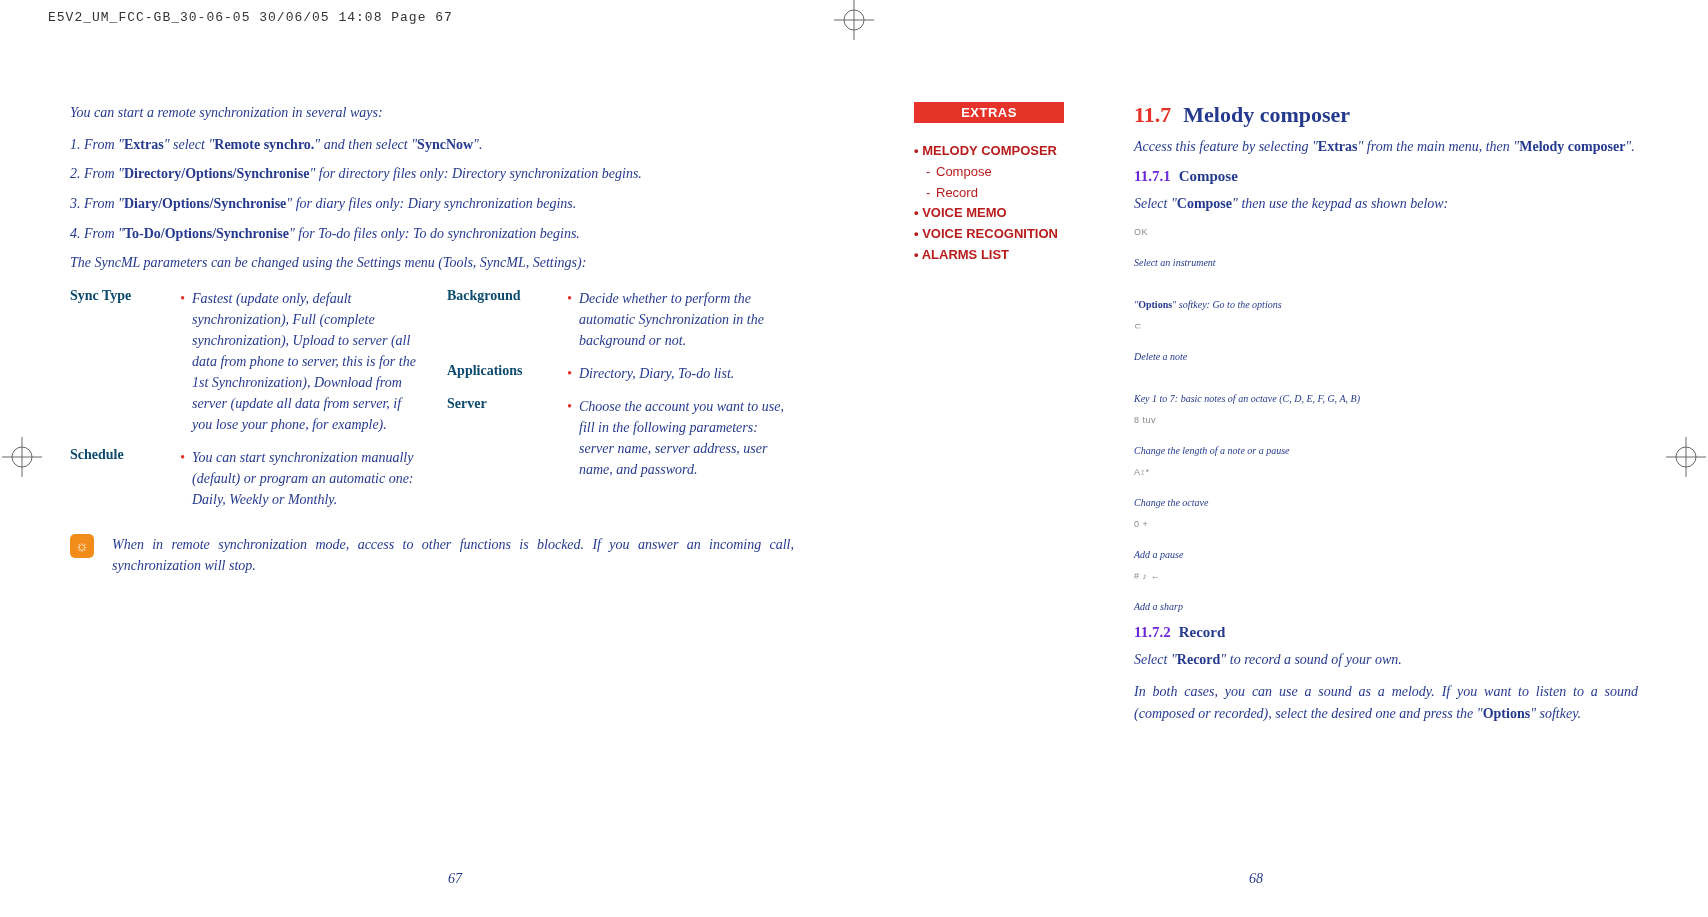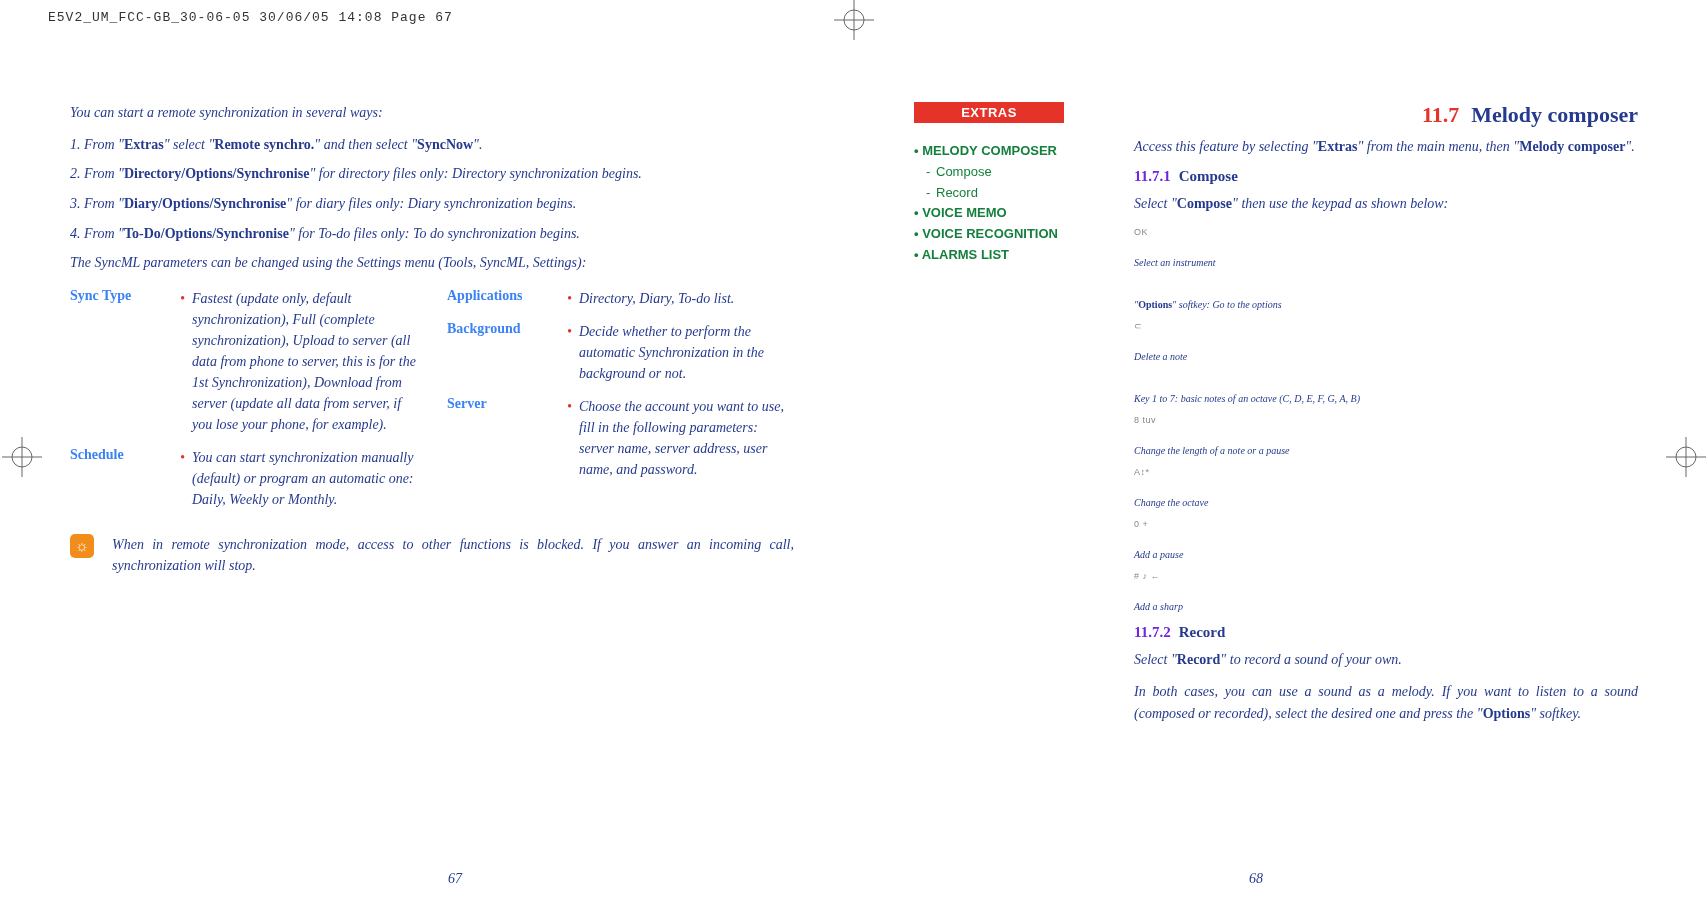--- a/index.html
+++ b/index.html
@@ -62,21 +62,21 @@
     font-size: 13px;
     text-align: center;
     padding: 3px 0;
     width: 150px;
     margin-bottom: 18px;
     letter-spacing: 0.5px;
   }
   .toc-line {
     font-family: Arial, sans-serif;
     font-size: 13px;
-    color: #15803d;
+    color: #b91c1c;
     line-height: 1.6;
   }
   .toc-line.bold { font-weight: bold; }
   .toc-sub { padding-left: 22px; position: relative; }
   .toc-sub::before {
     content: "-";
     position: absolute;
     left: 12px;
   }
 
@@ -93,35 +93,34 @@
     font-style: italic;
     margin-bottom: 8px;
   }
   .bold { font-weight: bold; font-style: normal; }
   .section-title {
     color: #253a8e;
     font-weight: bold;
     font-size: 20px;
     margin-bottom: 8px;
     font-style: normal;
-    text-align: right;
   }
   .section-title.large { font-size: 22px; }
   .section-num { color: #e63329; font-weight: bold; margin-right: 12px; font-style: normal; }
 
   .params-row { display: flex; gap: 30px; margin-top: 14px; }
   .params-col { flex: 1; }
   .param-block { display: flex; margin-bottom: 12px; gap: 10px; }
   .param-label {
     width: 100px;
     flex-shrink: 0;
     font-weight: bold;
     font-style: normal;
     font-size: 14px;
-    color: #3b82f6;
+    color: #0c4a6e;
   }
   .param-label.wide { width: 110px; }
   .param-text {
     flex: 1;
     font-size: 14px;
     line-height: 1.5;
     font-style: italic;
     position: relative;
     padding-left: 12px;
   }
@@ -248,26 +247,26 @@
           <div class="param-label">Sync Type</div>
           <div class="param-text">Fastest (update only, default synchronization), Full (complete synchronization), Upload to server (all data from phone to server, this is for the 1st Synchronization), Download from server (update all data from server, if you lose your phone, for example).</div>
         </div>
         <div class="param-block">
           <div class="param-label">Schedule</div>
           <div class="param-text">You can start synchronization manually (default) or program an automatic one: Daily, Weekly or Monthly.</div>
         </div>
       </div>
       <div class="params-col">
         <div class="param-block">
+          <div class="param-label wide">Background</div>
+          <div class="param-text">Decide whether to perform the automatic Synchronization in the background or not.</div>
+        </div>
+        <div class="param-block">
           <div class="param-label wide">Applications</div>
           <div class="param-text">Directory, Diary, To-do list.</div>
-        </div>
-        <div class="param-block">
-          <div class="param-label wide">Background</div>
-          <div class="param-text">Decide whether to perform the automatic Synchronization in the background or not.</div>
         </div>
         <div class="param-block">
           <div class="param-label wide">Server</div>
           <div class="param-text">Choose the account you want to use, fill in the following parameters: server name, server address, user name, and password.</div>
         </div>
       </div>
     </div>
 
     <div class="note-block">
       <div class="note-icon">☼</div>

